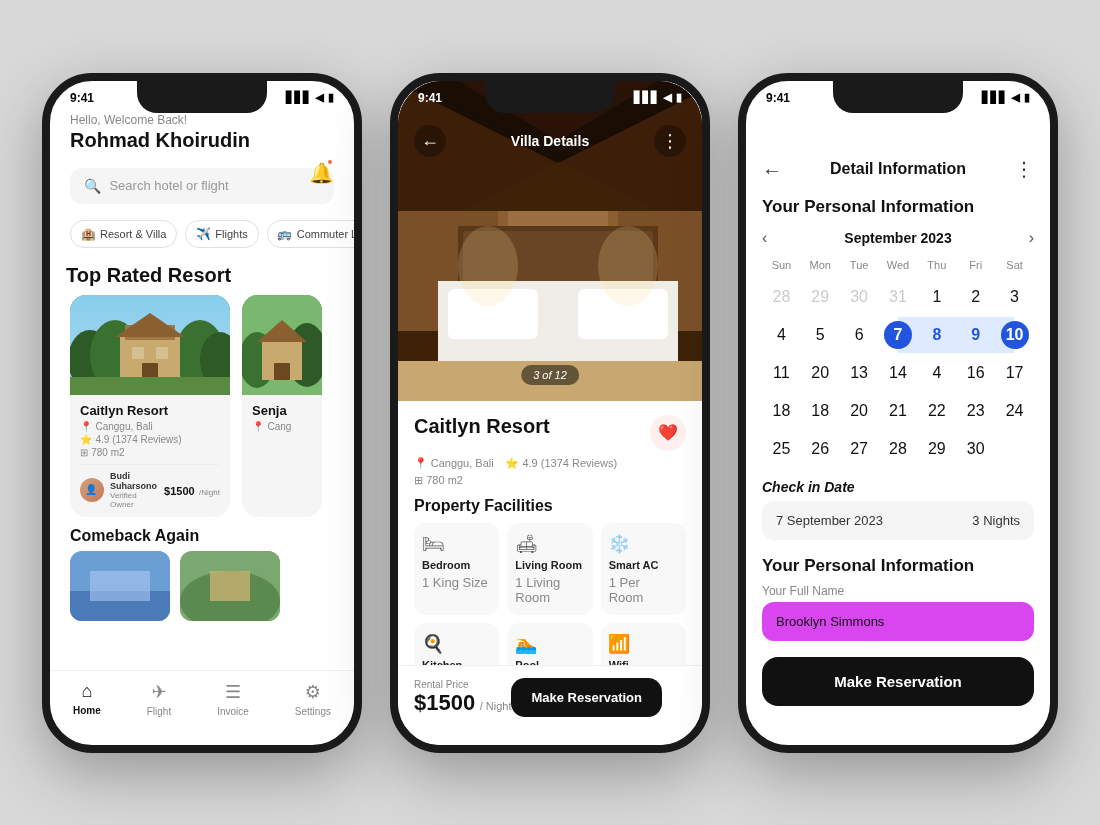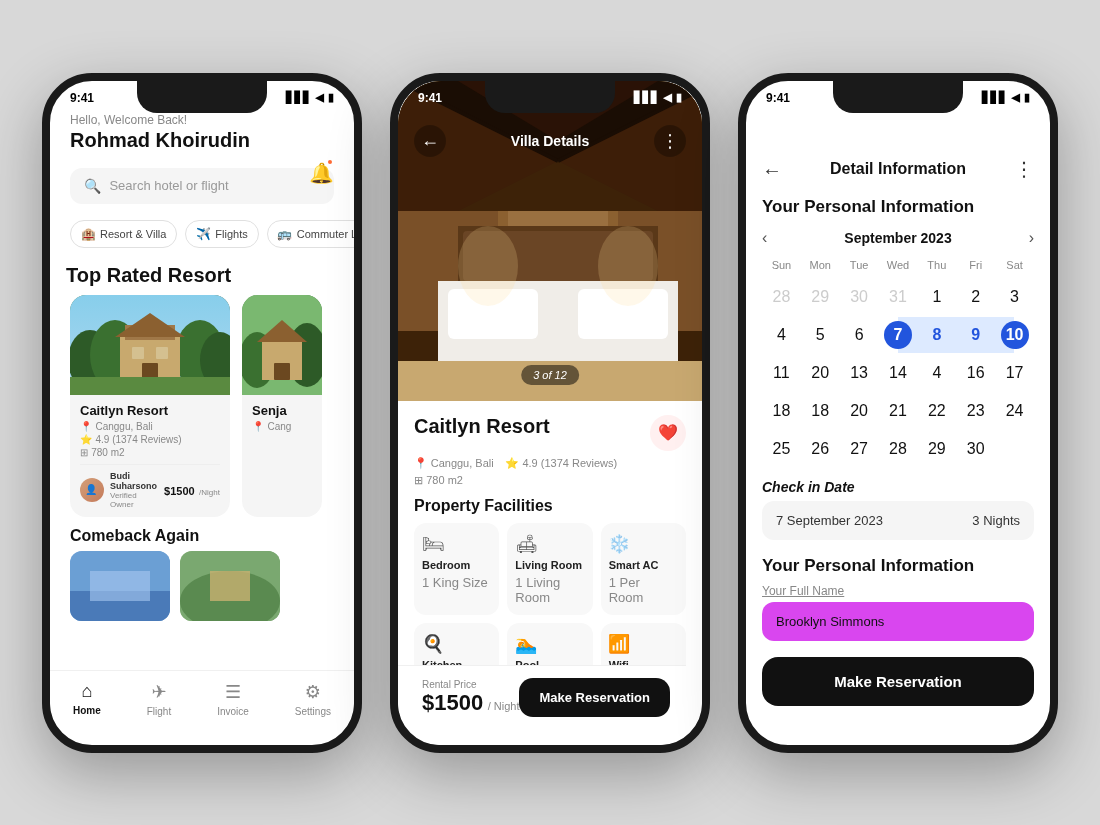--- a/index.html
+++ b/index.html
@@ -312,27 +312,27 @@
       gap: 4px;
     }
     .facility-icon { font-size: 18px; color: #555; }
     .facility-name { font-size: 11px; font-weight: 600; color: #222; }
     .facility-sub { font-size: 13px; color: #888; }
 
     .p2-bottom {
       position: absolute;
       bottom: 0;
       left: 0;
-      right: 16px;
+      right: 0;
       background: #fff;
       padding: 12px 16px 28px;
       border-top: 1px solid #f0f0f0;
       display: flex;
       align-items: center;
-      justify-content: flex-end;
+      justify-content: flex-start;
     }
     .p2-price-label { font-size: 10px; color: #888; }
     .p2-price { font-size: 22px; font-weight: 700; color: #111; }
     .p2-price-unit { font-size: 11px; color: #888; }
     .p2-reserve-btn {
       background: #111;
       color: #fff;
       border: none;
       border-radius: 14px;
       padding: 12px 20px;
@@ -390,21 +390,21 @@
       padding: 12px 14px;
       display: flex;
       justify-content: space-between;
       align-items: center;
     }
     .checkin-date { font-size: 13px; color: #333; font-weight: 500; }
     .checkin-nights { font-size: 13px; color: #333; font-weight: 500; }
 
     .personal-section { padding: 10px 16px 6px; }
     .personal-label { font-size: 17px; font-weight: 700; color: #111; margin-bottom: 8px; }
-    .name-label { font-size: 12px; color: #888; margin-bottom: 4px; text-decoration: underline; }
+    .name-label { font-size: 12px; color: #888; margin-bottom: 4px; }
     .name-input {
       background: #d946ef;
       border-radius: 12px;
       padding: 12px 14px;
       font-size: 13px;
       color: #111;
       margin-bottom: 10px;
     }
 
     .reserve-btn-main {

